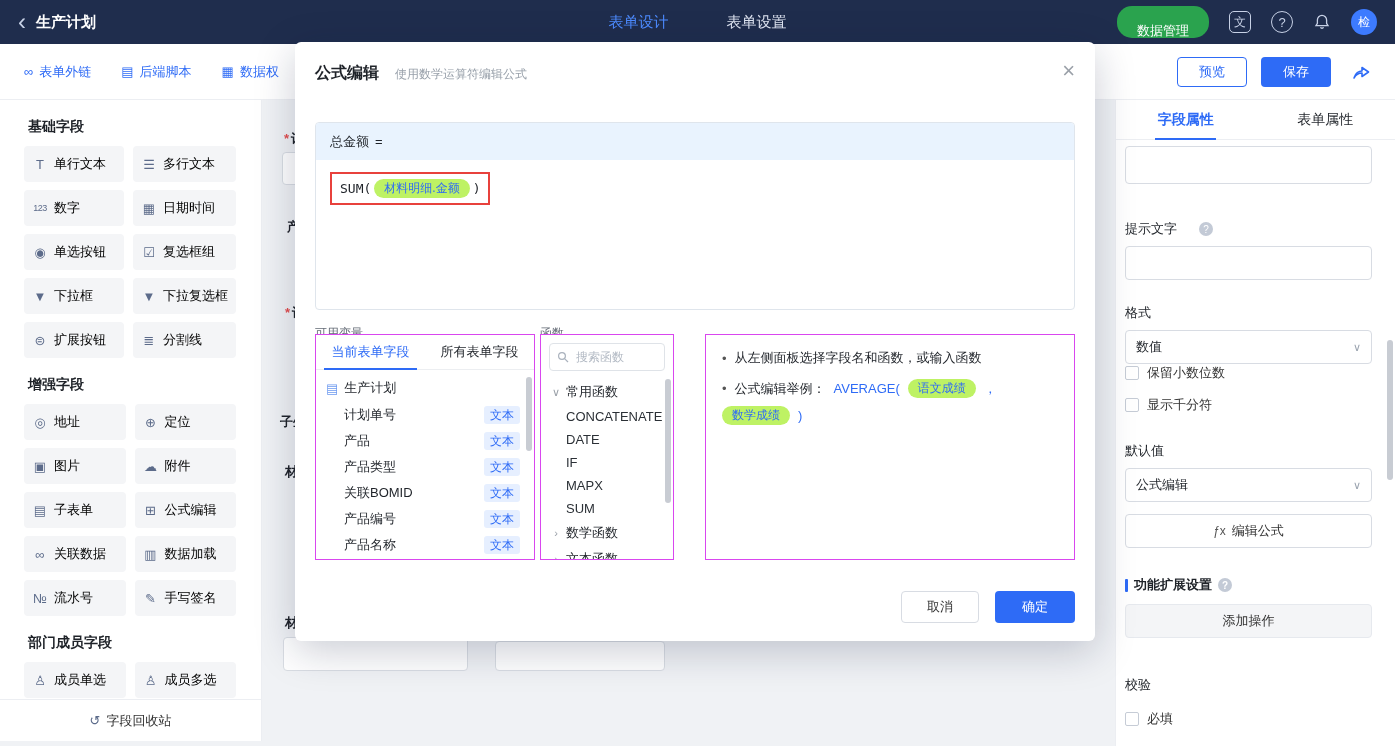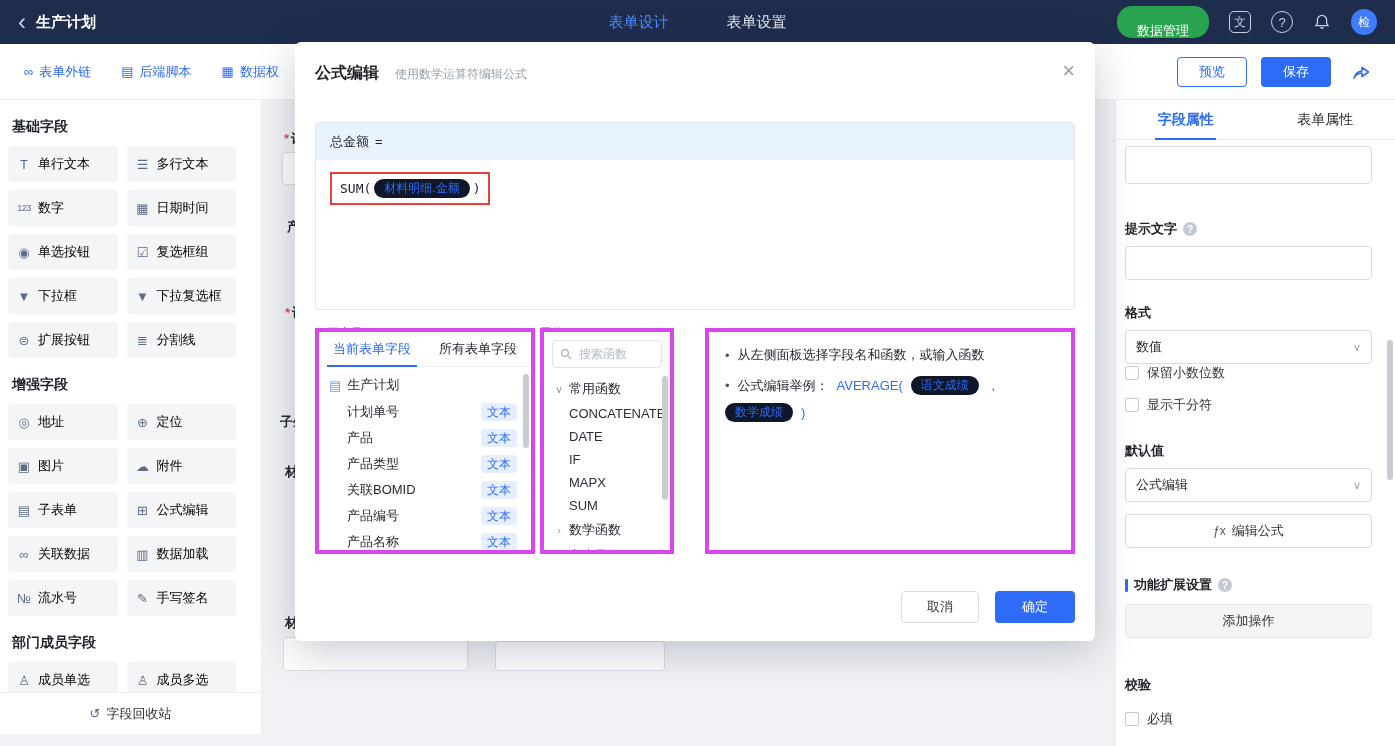--- a/index.html
+++ b/index.html
@@ -26,21 +26,21 @@
 
 .subbar{position:absolute;top:44px;left:0;width:100%;height:56px;background:#fff;border-bottom:1px solid #eceef2;display:flex;align-items:center;padding:0 24px;z-index:1}
 .sb-links{display:flex;gap:30px}
 .sb-link{color:#2e6bf6;display:flex;align-items:center;gap:6px;cursor:pointer;font-size:13px;white-space:nowrap}
 .sb-actions{margin-left:auto;display:flex;align-items:center;gap:14px}
 .btn-outline{width:70px;height:30px;border:1px solid #2e6bf6;border-radius:4px;color:#2e6bf6;background:#fff;font-size:13px}
 .btn-primary{width:70px;height:30px;border-radius:4px;background:#2e6bf6;color:#fff;font-size:13px}
 .share{display:flex;margin-left:6px;cursor:pointer}
 
 
-.sidebar{position:absolute;top:100px;left:0;width:262px;bottom:12px;background:#fff;border-right:1px solid #eceef2;z-index:1;padding:0 25px 46px 8px;overflow:hidden}
+.sidebar{position:absolute;top:100px;left:0;width:262px;bottom:5px;background:#fff;border-right:1px solid #eceef2;z-index:1;padding:0 25px 46px 24px;overflow:hidden}
 .sb-section-title{font-size:14px;font-weight:700;margin:18px 0 10px 4px}
 .fgrid{display:grid;grid-template-columns:1fr 1fr;gap:8px 9px}
 .fbtn{height:36px;background:#f4f5f7;border-radius:4px;display:flex;align-items:center;gap:6px;padding:0 8px;cursor:pointer}
 .fic{color:#5c6b8a;font-size:13px;min-width:16px;text-align:center}
 .fic.small{font-size:9px;letter-spacing:-0.5px}
 .flabel{font-size:13px;color:#000000;white-space:nowrap}
 .recycle{position:absolute;left:0;right:0;bottom:0;height:42px;border-top:1px solid #eceef2;display:flex;align-items:center;justify-content:center;gap:6px;color:#333;cursor:pointer;background:#fff;font-size:13px}
 .recycle .fic{min-width:auto}
 
 
@@ -55,21 +55,21 @@
 .b3{left:233px;top:541px;width:170px;height:30px}
 
 
 .rightpanel{position:absolute;top:100px;right:0;width:280px;bottom:0;background:#fff;border-left:1px solid #eceef2;z-index:1}
 .rp-tabs{display:flex;height:40px;border-bottom:1px solid #eceef2}
 .rp-tab{flex:1;display:flex;align-items:center;justify-content:center;font-size:14px;color:#1f2329;cursor:pointer;position:relative}
 .rp-tab.active{color:#2e6bf6;font-weight:700}
 .rp-tab.active::after{content:"";position:absolute;bottom:-1px;left:28%;right:28%;height:2px;background:#2e6bf6}
 .rp-body{padding:0 23px 0 9px}
 .rp-input{height:38px;border:1px solid #d8dce3;border-radius:4px;background:#fff}
-.rp-label{font-size:13px;font-weight:700;display:flex;align-items:center;gap:6px}
+.rp-label{font-size:13px;font-weight:400;display:flex;align-items:center;gap:22px}
 .qmark{width:14px;height:14px;border-radius:50%;background:#c3cad6;color:#fff;font-size:10px;display:inline-flex;align-items:center;justify-content:center;flex:none}
 .rp-select{height:34px;border:1px solid #d8dce3;border-radius:4px;display:flex;align-items:center;justify-content:space-between;padding:0 10px;cursor:pointer;background:#fff}
 .chev{color:#9aa3af;font-size:11px}
 .rp-check{display:flex;align-items:center;gap:8px;font-size:13px;color:#333;cursor:pointer}
 .cb{width:14px;height:14px;border:1px solid #c6ccd6;border-radius:2px;background:#fff;display:inline-flex;align-items:center;justify-content:center;flex:none}
 .rp-btn{height:34px;border:1px solid #d8dce3;border-radius:4px;display:flex;align-items:center;justify-content:center;gap:6px;cursor:pointer;font-size:13px;color:#333;background:#fff}
 .rp-btn.gray{background:#f4f5f7;border-color:#e6e9ee}
 .rp-ext{display:flex;align-items:center;gap:6px;font-weight:700;font-size:13px}
 .bar{width:3px;height:13px;background:#2e6bf6;border-radius:1px;display:inline-block}
 .fxg{color:#555;font-size:12px}
@@ -79,25 +79,25 @@
 .modal{position:absolute;left:295px;top:42px;width:800px;height:599px;background:#fff;border-radius:6px;box-shadow:0 10px 40px rgba(15,25,60,.22);z-index:10}
 .m-head{display:flex;align-items:baseline;padding:20px 20px 0}
 .m-title{font-size:16px;font-weight:700}
 .m-sub{font-size:12px;color:#98a0aa;margin-left:16px}
 .m-close{margin-left:auto;font-size:22px;color:#9aa0a8;cursor:pointer;line-height:0.8}
 .f-box{position:absolute;left:20px;top:80px;width:760px;height:188px;border:1px solid #dfe5ec;border-radius:4px;overflow:hidden;background:#fff}
 .f-head{height:37px;background:#e9f3fe;display:flex;align-items:center;padding:0 14px;font-size:13px;color:#1f2329;gap:6px}
 .f-body{position:relative;padding:12px 14px}
 .annot{display:inline-flex;align-items:center;gap:3px;border:2px solid #e8413c;padding:5px 8px}
 .code{font-family:"DejaVu Sans Mono","Liberation Mono",monospace;font-size:13px}
-.chip{background:#0f172a;color:#2e6bf6;border-radius:10px;padding:1px 10px;font-size:12px;white-space:nowrap}
+.chip{background:#bef264;color:#2e6bf6;border-radius:10px;padding:1px 10px;font-size:12px;white-space:nowrap}
 .m-lbl{position:absolute;font-size:12px;color:#646b76}
 .lbl-vars{left:20px;top:283px}
 .lbl-fn{left:245px;top:283px}
-.m-panel{position:absolute;top:286px;border:4px solid #d946ef;background:#fff;overflow:hidden}
+.m-panel{position:absolute;top:292px;border:1px solid #d946ef;background:#fff;overflow:hidden}
 .vars{left:20px;width:220px;height:226px}
 .fns{left:245px;width:134px;height:226px}
 .help{left:410px;width:370px;height:226px;padding:14px 16px}
 .v-tabs{display:flex;height:35px;border-bottom:1px solid #eceef1}
 .v-tab{flex:1;display:flex;align-items:center;justify-content:center;font-size:13px;cursor:pointer;position:relative;color:#1f2329;white-space:nowrap}
 .v-tab.active{color:#2e6bf6}
 .v-tab.active::after{content:"";position:absolute;bottom:-1px;left:8px;right:8px;height:2px;background:#2e6bf6}
 .v-root{display:flex;align-items:center;gap:6px;padding:9px 10px 5px;font-size:13px}
 .doc{color:#6f9bf0;font-size:13px}
 .v-row{display:flex;align-items:center;justify-content:space-between;padding:4px 14px 4px 28px;font-size:13px;cursor:pointer}

